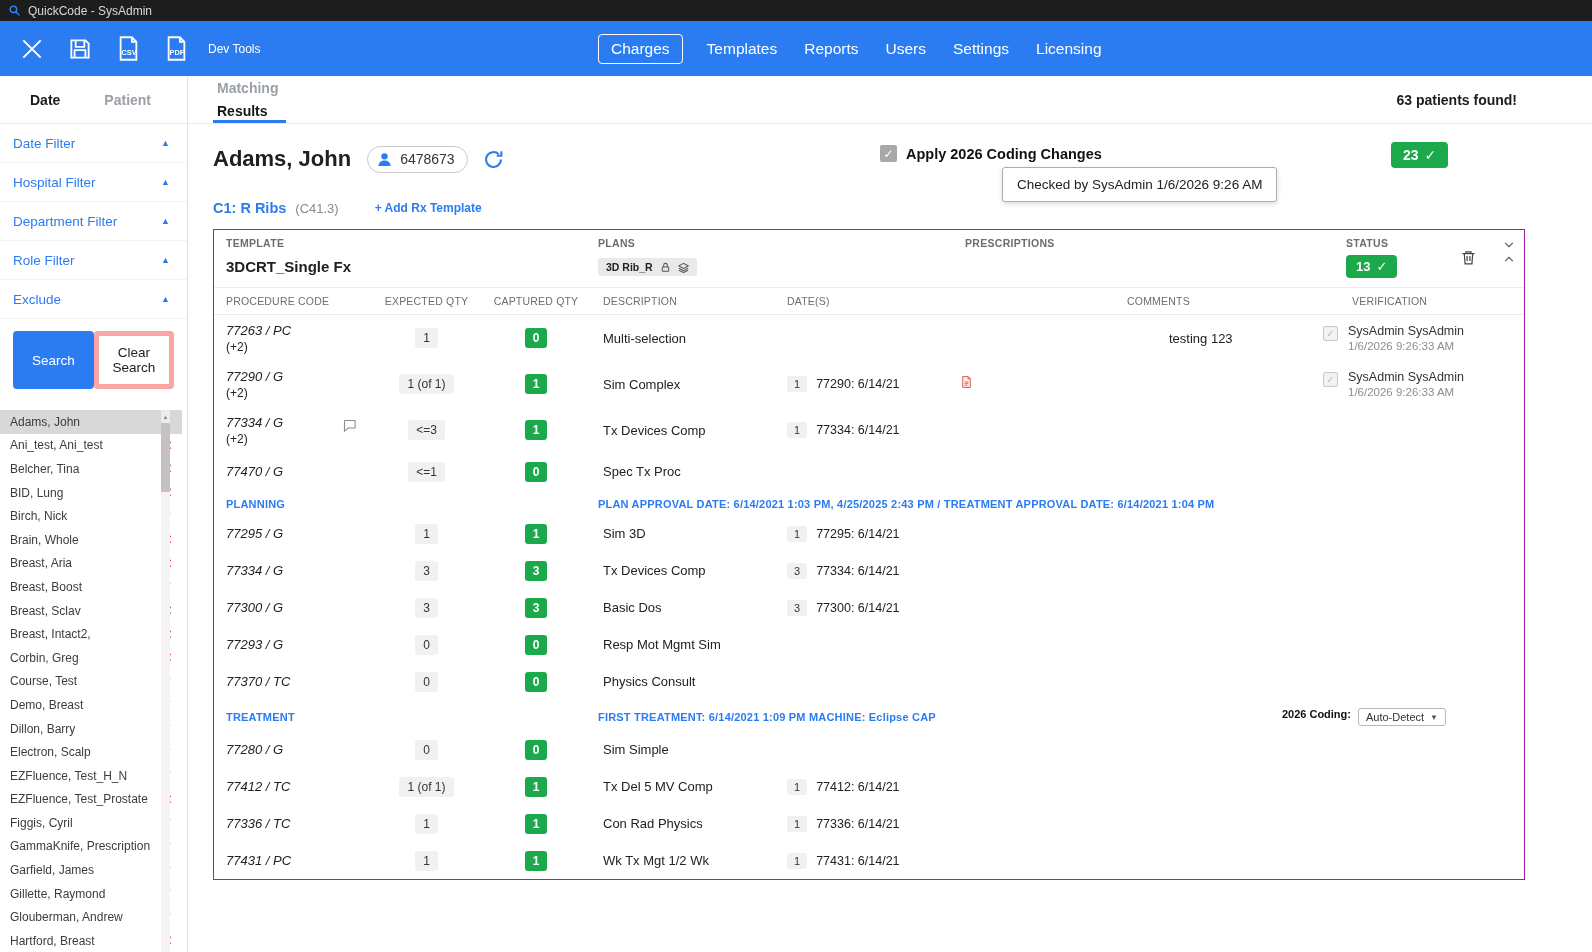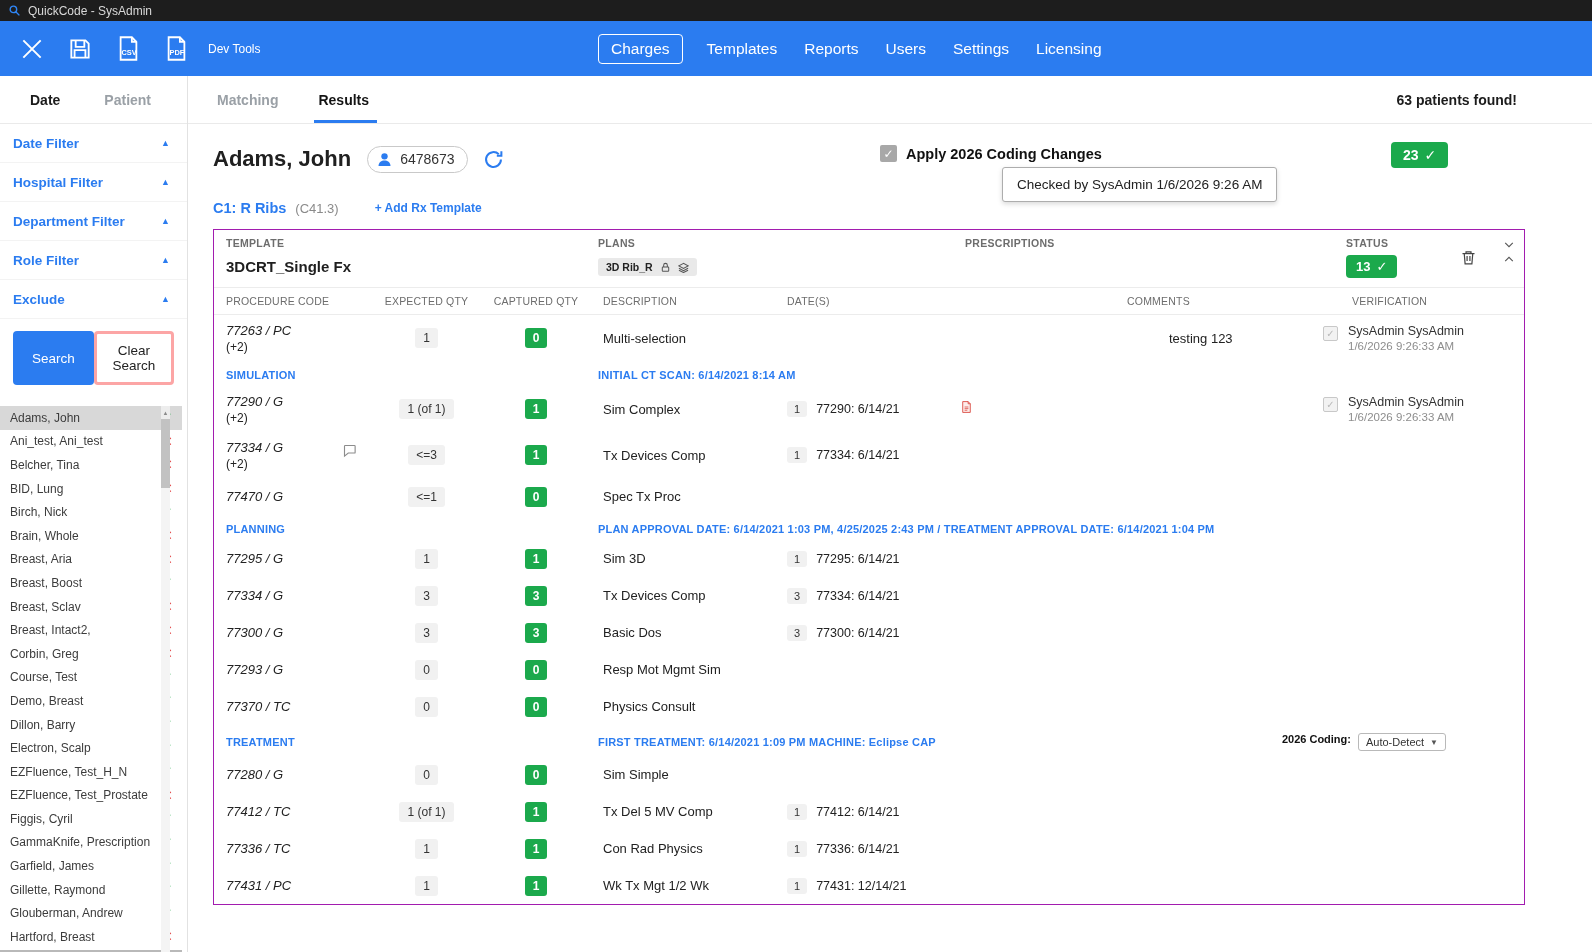--- a/index.html
+++ b/index.html
@@ -22,41 +22,41 @@
   
   .body-wrap { display:flex; height:876px; }
   .sidebar { width:188px; border-right:1px solid #e2e2e2; flex-shrink:0; }
   .main { flex:1; position:relative; }
 
   
   .side-tabs { height:48px; display:flex; align-items:center; gap:44px; padding-left:30px; border-bottom:1px solid #eaeaea; }
   .stab { font-size:14px; color:#9aa0a6; font-weight:600; cursor:pointer; }
   .stab.active { color:#1b1b1b; font-weight:700; }
   .filter-row { height:39px; display:flex; align-items:center; justify-content:space-between; padding:0 17px 0 13px; border-bottom:1px solid #f3f3f3; cursor:pointer; }
-  .filter-label { color:#2b7cf0; font-size:13.5px; font-weight:700; }
+  .filter-label { color:#2b7cf0; font-size:13.5px; font-weight:400; }
   .caret-up { color:#2b7cf0; font-size:9px; line-height:1; }
   .btn-row { display:flex; justify-content:space-between; padding:12px 13px 10px 13px; }
   .btn-search { background:#2b7cf0; color:#fff; border:none; border-radius:4px; font-size:13.5px; padding:9px 19px; font-family:inherit; cursor:pointer; }
-  .btn-clear { background:#fff; color:#222; border:3px solid #fca5a5; border-radius:4px; font-size:13.5px; padding:9px 11px; font-family:inherit; cursor:pointer; }
+  .btn-clear { background:#fff; color:#222; border:5px solid #fca5a5; border-radius:4px; font-size:13.5px; padding:9px 11px; font-family:inherit; cursor:pointer; }
   .plist-wrap { position:relative; margin-top:11px; height:552px; overflow:hidden; }
   .plist { width:182px; }
   .prow { height:23.6px; display:flex; align-items:center; justify-content:space-between; padding:0 9px 0 10px; cursor:pointer; }
   .prow.selected { background:#d8d8d8; }
   .pname { font-size:12px; color:#3c3c3c; white-space:nowrap; }
   .picon { font-weight:bold; font-size:13px; }
   .picon.check { color:#2aac4d; }
   .picon.x { color:#e03c3c; }
   .partial-row { width:182px; height:9px; background:#b9b9b9; margin-top:1px; }
   .vscroll { position:absolute; right:17px; top:0; width:9px; height:100%; background:#f4f4f4; }
   .vs-up { height:13px; display:flex; align-items:center; justify-content:center; font-size:6px; color:#8a8a8a; background:#ededed; cursor:pointer; }
   .vs-thumb { width:9px; height:69px; background:#c2c2c2; cursor:pointer; }
 
   
   .tabbar { height:48px; border-bottom:1px solid #eaeaea; display:flex; align-items:center; padding-left:29px; }
-  .mtabs { display:flex; height:100%; }
+  .mtabs { display:flex; height:100%;flex-direction:column; }
   .mtab { font-size:14px; color:#9aa0a6; font-weight:600; margin-right:40px; position:relative; height:100%; display:flex; align-items:center; cursor:pointer; }
   .mtab.active { color:#141414; font-weight:700; }
   .mtab.active::after { content:""; position:absolute; left:-4px; right:-8px; bottom:0; height:3px; background:#2b7cf0; }
   .found { margin-left:auto; margin-right:75px; font-size:14px; font-weight:700; color:#1c1c1c; }
 
   
   .hdr { position:relative; margin:14px 0 0 25px; height:42px; display:flex; align-items:center; }
   .pt-name { font-size:22px; font-weight:700; color:#202020; }
   .pt-chip { margin-left:16px; display:inline-flex; align-items:center; gap:7px; border:1px solid #c9c9c9; border-radius:15px; padding:4px 12px 4px 8px; font-size:14px; color:#333; cursor:pointer; }
   .pt-chip svg { width:17px; height:17px; }
@@ -426,24 +426,20 @@
             <div class="cell rx"></div>
             <div class="cell comments">testing 123</div>
             <div class="cell verify">
               <span class="vcheck">✓</span>
               <div class="vtext">
                 <div class="vname">SysAdmin SysAdmin</div>
                 <div class="vtime">1/6/2026 9:26:33 AM</div>
               </div>
             </div>
           </div>
-          <div class="sec-row">
-            <span class="sec-name">SIMULATION</span>
-            <span class="sec-info">INITIAL CT SCAN:  6/14/2021 8:14 AM</span>
-          </div>
           <div class="crow tall">
             <div class="cell code-cell">
               <div class="code">77290 / G</div>
               <div class="code-sub">(+2)</div>
             </div>
             <div class="cell center">
               <span class="pill-exp">1 (of 1)</span>
             </div>
             <div class="cell center">
               <span class="pill-cap">1</span>
@@ -670,21 +666,21 @@
             </div>
             <div class="cell center">
               <span class="pill-exp">1</span>
             </div>
             <div class="cell center">
               <span class="pill-cap">1</span>
             </div>
             <div class="cell desc">Wk Tx Mgt 1/2 Wk</div>
             <div class="cell dates">
               <span class="pill-count">1</span>
-              <span class="date-text">77431: 12/14/21</span>
+              <span class="date-text">77431: 6/14/21</span>
             </div>
             <div class="cell rx"></div>
             <div class="cell comments"></div>
             <div class="cell verify"></div>
           </div>
         </div>
     </section>
   </main>
 </div>
 

